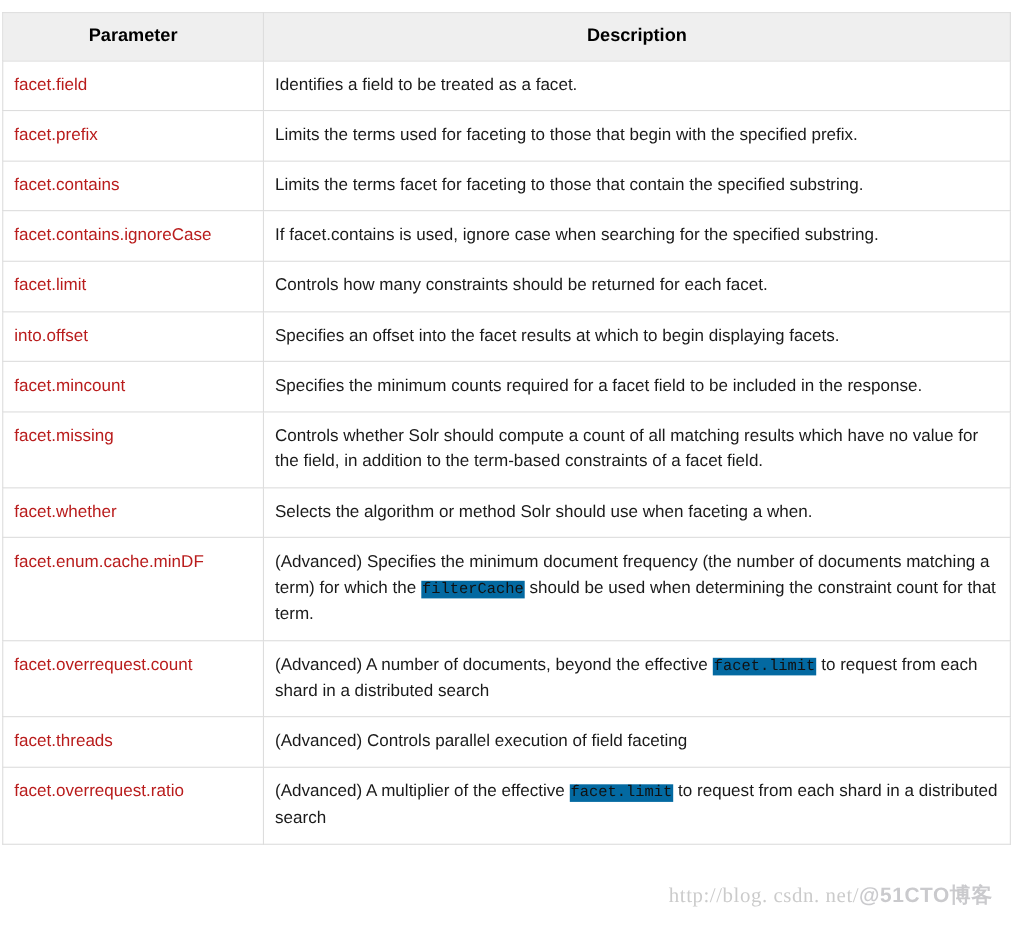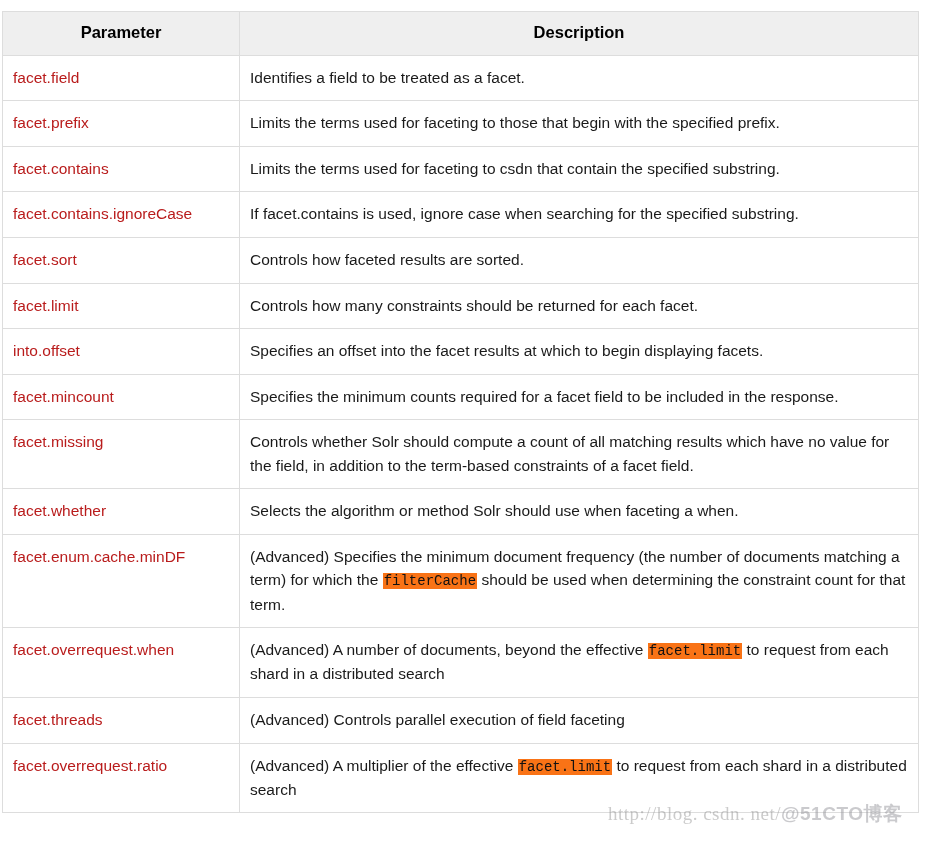--- a/index.html
+++ b/index.html
@@ -70,21 +70,21 @@
     color: #b91c1c;
     text-decoration: none;
     font-size: 15.5px;
   }
 
   .desc-cell { color: #111111; }
 
   code.inline-code {
     font-family: "Liberation Mono", "DejaVu Sans Mono", monospace;
     font-size: 14px;
-    background: #f97316;
+    background: #0369a1;
     color: #111111;
     padding: 0 1px;
     white-space: nowrap;
   }
 
   
   .watermark {
     position: absolute;
     left: 608px;
     top: 801px;
@@ -123,29 +123,25 @@
           <tr>
             <td class="param-cell"><a class="param-link">facet.field</a></td>
             <td class="desc-cell"><span>Identifies a field to be treated as a facet.</span></td>
           </tr>
           <tr>
             <td class="param-cell"><a class="param-link">facet.prefix</a></td>
             <td class="desc-cell"><span>Limits the terms used for faceting to those that begin with the specified prefix.</span></td>
           </tr>
           <tr>
             <td class="param-cell"><a class="param-link">facet.contains</a></td>
-            <td class="desc-cell"><span>Limits the terms used for faceting to csdn that contain the specified substring.</span></td>
+            <td class="desc-cell"><span>Limits the terms facet for faceting to those that contain the specified substring.</span></td>
           </tr>
           <tr>
             <td class="param-cell"><a class="param-link">facet.contains.ignoreCase</a></td>
             <td class="desc-cell"><span>If facet.contains is used, ignore case when searching for the specified substring.</span></td>
-          </tr>
-          <tr>
-            <td class="param-cell"><a class="param-link">facet.sort</a></td>
-            <td class="desc-cell"><span>Controls how faceted results are sorted.</span></td>
           </tr>
           <tr>
             <td class="param-cell"><a class="param-link">facet.limit</a></td>
             <td class="desc-cell"><span>Controls how many constraints should be returned for each facet.</span></td>
           </tr>
           <tr>
             <td class="param-cell"><a class="param-link">into.offset</a></td>
             <td class="desc-cell"><span>Specifies an offset into the facet results at which to begin displaying facets.</span></td>
           </tr>
           <tr>
@@ -158,21 +154,21 @@
           </tr>
           <tr>
             <td class="param-cell"><a class="param-link">facet.whether</a></td>
             <td class="desc-cell"><span>Selects the algorithm or method Solr should use when faceting a when.</span></td>
           </tr>
           <tr>
             <td class="param-cell"><a class="param-link">facet.enum.cache.minDF</a></td>
             <td class="desc-cell"><span>(Advanced) Specifies the minimum document frequency (the number of documents matching a term) for which the </span><code class="inline-code">filterCache</code><span> should be used when determining the constraint count for that term.</span></td>
           </tr>
           <tr>
-            <td class="param-cell"><a class="param-link">facet.overrequest.when</a></td>
+            <td class="param-cell"><a class="param-link">facet.overrequest.count</a></td>
             <td class="desc-cell"><span>(Advanced) A number of documents, beyond the effective </span><code class="inline-code">facet.limit</code><span> to request from each shard in a distributed search</span></td>
           </tr>
           <tr>
             <td class="param-cell"><a class="param-link">facet.threads</a></td>
             <td class="desc-cell"><span>(Advanced) Controls parallel execution of field faceting</span></td>
           </tr>
           <tr>
             <td class="param-cell"><a class="param-link">facet.overrequest.ratio</a></td>
             <td class="desc-cell"><span>(Advanced) A multiplier of the effective </span><code class="inline-code">facet.limit</code><span> to request from each shard in a distributed search</span></td>
           </tr>

